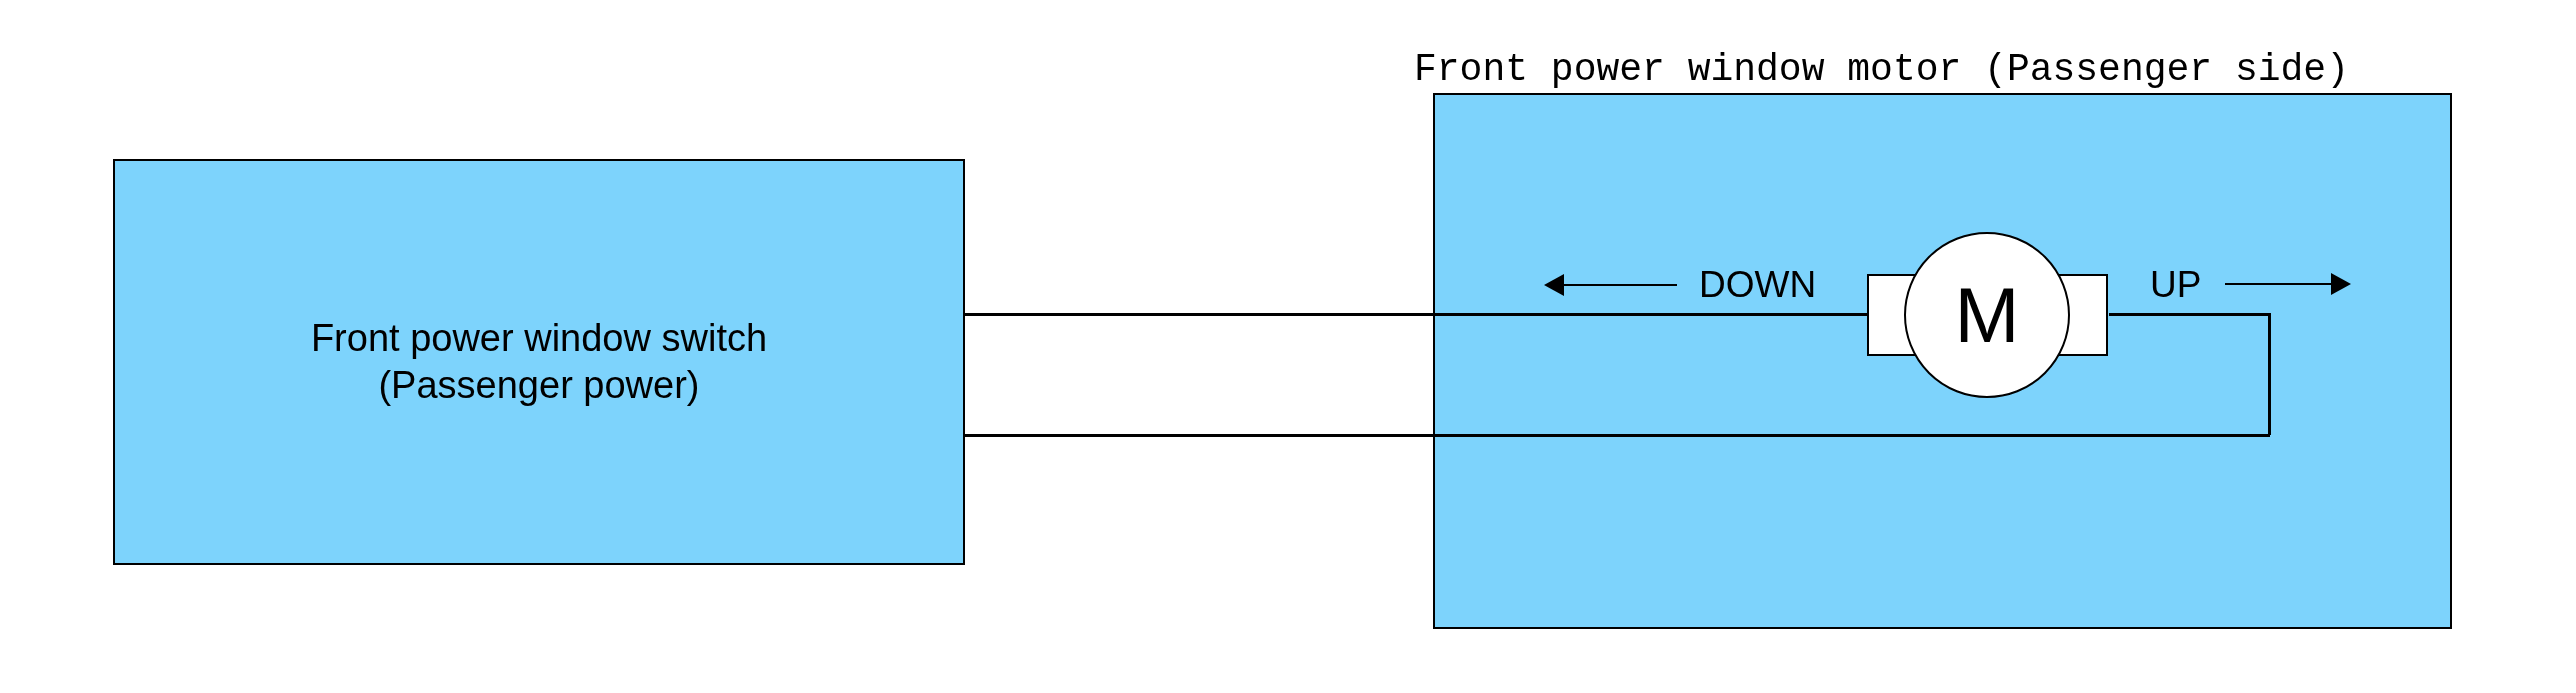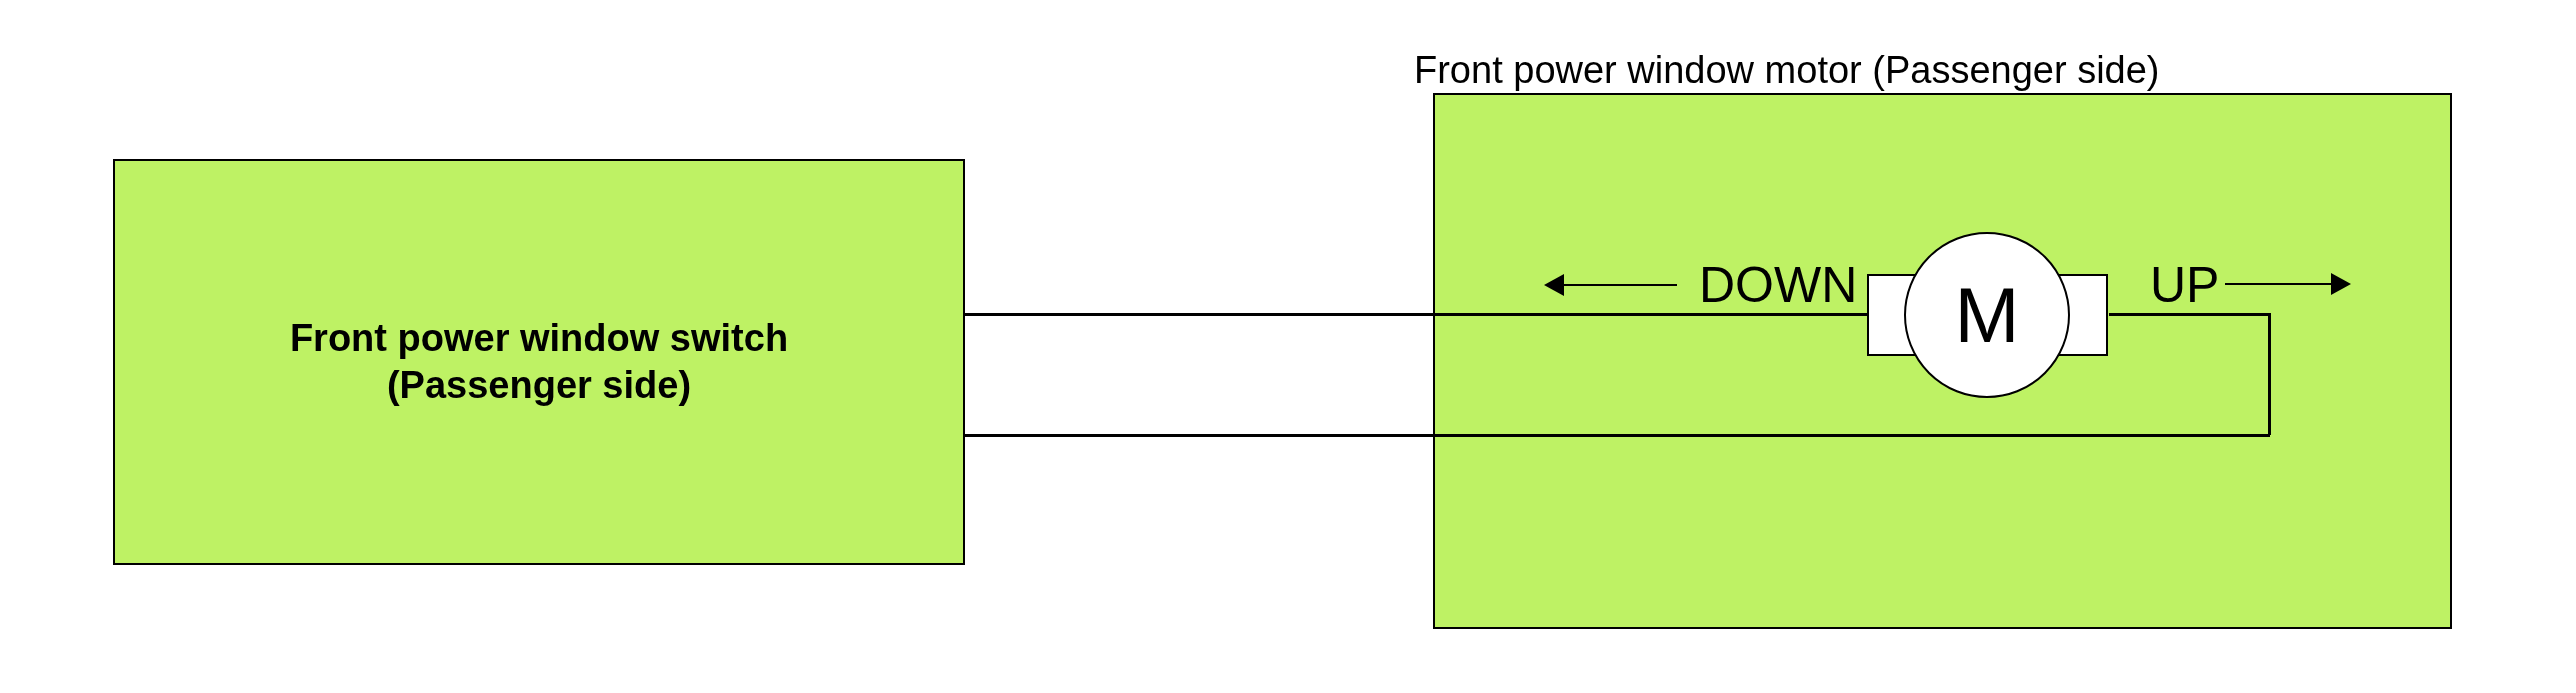--- a/index.html
+++ b/index.html
@@ -9,29 +9,28 @@
     font-family: "Liberation Sans", "DejaVu Sans", sans-serif;
   }
   #canvas {
     position: relative;
     width: 2576px;
     height: 693px;
     background: #ffffff;
     color: #000000;
     overflow: hidden;
   }
-  .abs { position: absolute; }
+  .abs { position: absolute; font-family: Liberation Mono, monospace; }
 
   
   .component-box {
     position: absolute;
     border: 2.6px solid #000000;
-    background: #bef264;
+    background: #7dd3fc;
     box-sizing: border-box;
-    font-weight: bold;
   }
   #switch-box {
     left: 113px; top: 159px;
     width: 852px; height: 406px;
     display: flex;
     align-items: center;
     justify-content: center;
     z-index: 3;
   }
   .box-label {
@@ -91,21 +90,21 @@
   #motor-letter {
     font-size: 78px;
     line-height: 78px;
     font-weight: 400;
     color: #000000;
   }
 
   
   .dir-label {
     position: absolute;
-    font-size: 50px;
+    font-size: 37px;
     line-height: 40px;
     white-space: nowrap;
     z-index: 4;
   }
   #down-label { left: 1699px; top: 265px; }
   #up-label   { left: 2150px; top: 265px; text-align: center; }
 
   .arrow-shaft {
     position: absolute;
     background: #000000;
@@ -134,21 +133,21 @@
   }
 </style>
 </head>
 <body>
 
 <div id="canvas">
 
   <div id="switch-box" class="component-box">
     <div class="box-label">
       <div>Front power window switch</div>
-      <div>(Passenger side)</div>
+      <div>(Passenger power)</div>
     </div>
   </div>
 
   <div id="motor-box-title" class="abs">Front power window motor (Passenger side)</div>
   <div id="motor-box" class="component-box"></div>
 
   <div id="wire-top" class="wire"></div>
   <div id="wire-bottom" class="wire"></div>
   <div id="wire-right-vert" class="wire"></div>
   <div id="wire-motor-right" class="wire"></div>

